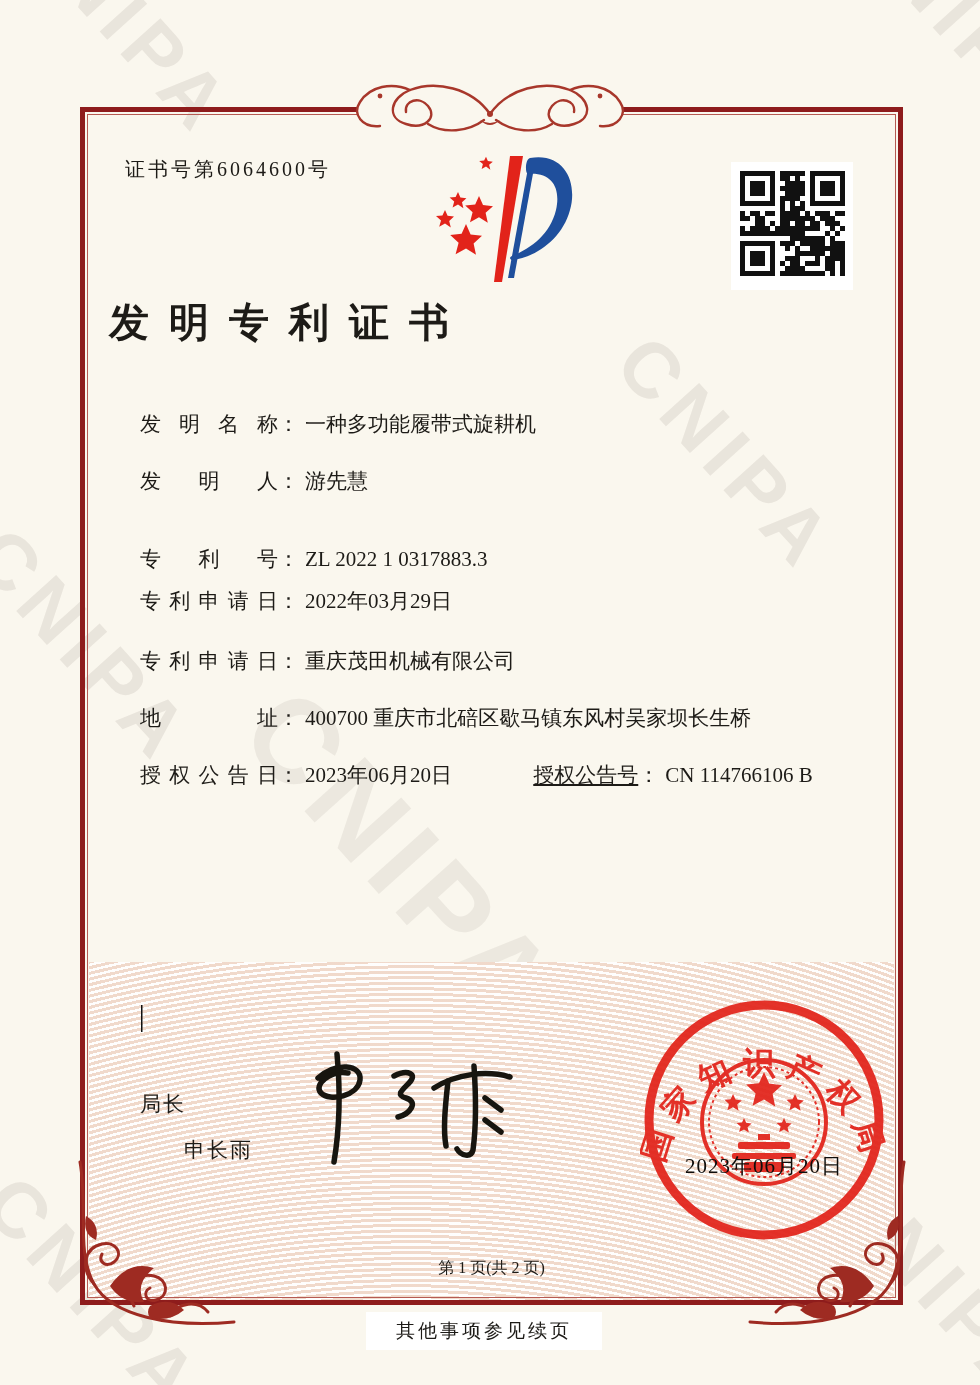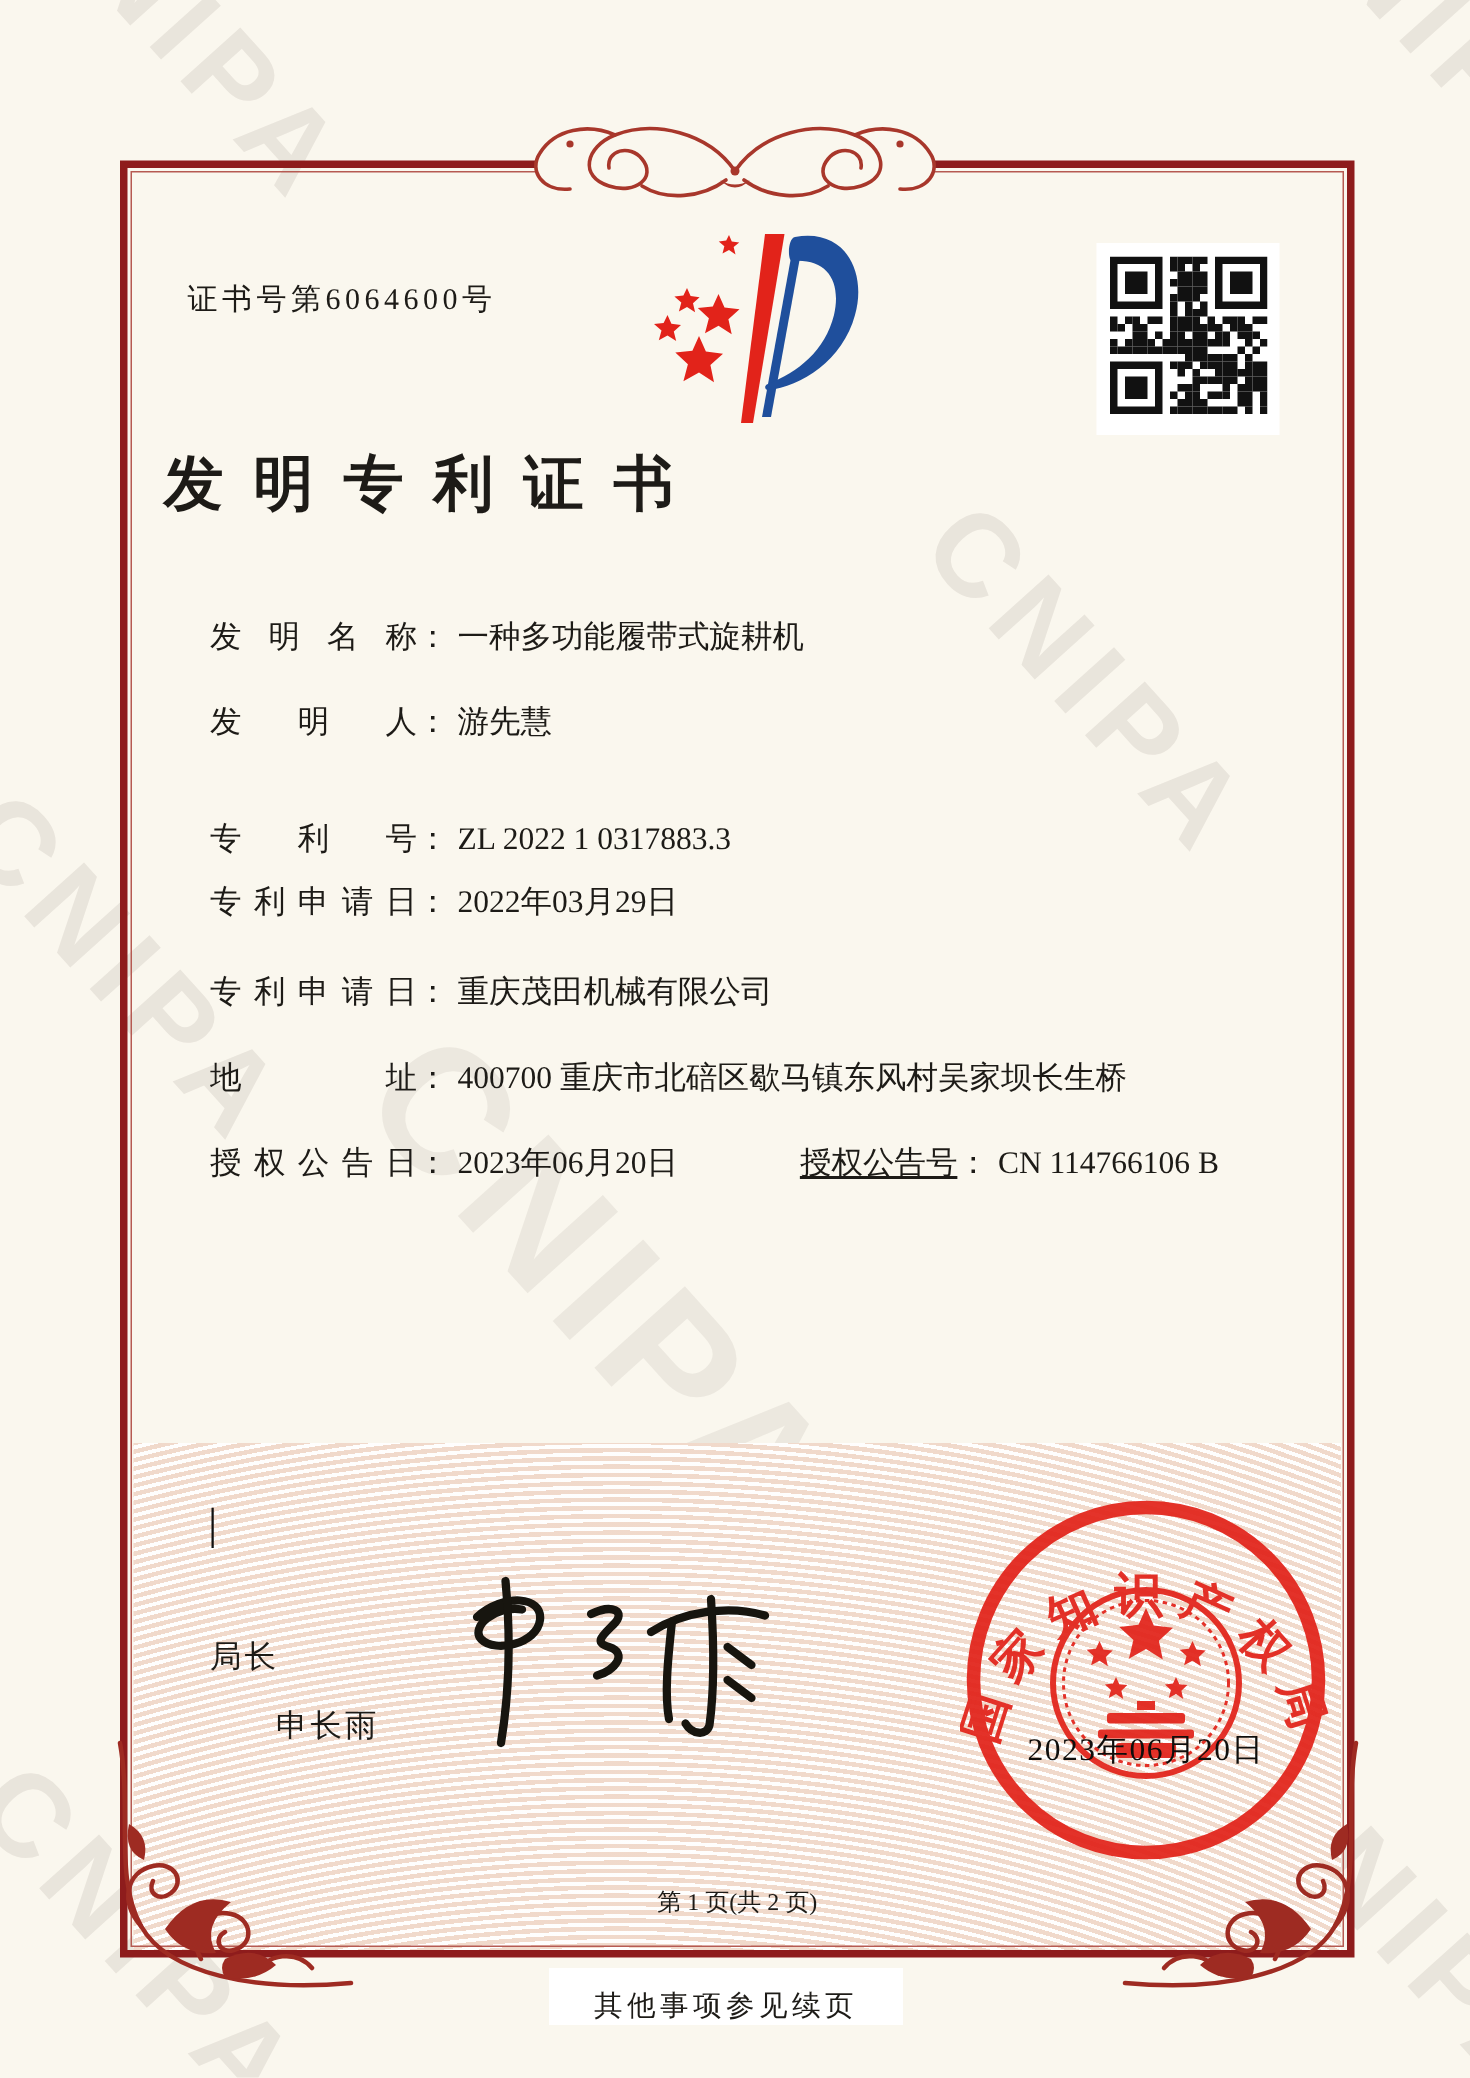--- a/index.html
+++ b/index.html
@@ -14,37 +14,37 @@
   
   .frame{position:absolute;left:80px;top:107px;width:813px;height:1188px;
          border:5px solid #8e1c1c;z-index:2;}
   .frame::after{content:"";position:absolute;inset:2px;border:1.5px solid #b65a52;}
   
   .band{position:absolute;left:89px;top:962px;width:805px;height:341px;z-index:1;
         background-color:#f6e7db;
         background-image:repeating-radial-gradient(circle at 40% 380%,
           rgba(255,255,255,0.95) 0 2.5px, rgba(236,206,190,0.55) 2.5px 5.5px);}
   
-  .cert-no{left:125px;top:186px;font-size:20px;letter-spacing:3px;}
+  .cert-no{left:125px;top:156px;font-size:20px;letter-spacing:3px;}
   .title{left:89px;top:295px;width:805px;font-size:40px;font-weight:700;
          letter-spacing:20px;text-indent:20px;z-index:3;}
   .row{position:absolute;left:140px;font-size:21px;white-space:nowrap;z-index:3;}
   .f-label{display:inline-block;width:138px;text-align:justify;text-align-last:justify;vertical-align:top;}
   .f-label2{display:inline-block;vertical-align:top;text-decoration:underline;}
   .f-colon{display:inline-block;margin-right:6px;}
   .paras{position:absolute;left:140px;top:804px;width:704px;z-index:3;
          font-size:19.5px;line-height:1.74;}
   .paras p{margin:0 0 10px 0;text-indent:2em;text-align:justify;}
   .officer{position:absolute;left:140px;z-index:3;font-family:"Liberation Sans","DejaVu Sans",sans-serif;
            font-size:21px;letter-spacing:2px;}
   .seal-date{position:absolute;left:664px;top:1152px;width:200px;text-align:center;z-index:6;
              font-size:21px;letter-spacing:1px;color:#0f0e0c;}
   .page-no{position:absolute;left:89px;top:1258px;width:805px;text-align:center;z-index:3;font-size:16px;}
   .cont-strip{position:absolute;left:366px;top:1312px;width:236px;height:38px;z-index:3;
-              background:#ffffff;display:flex;align-items:flex-end;justify-content:center;
+              background:#ffffff;display:flex;align-items:center;justify-content:center;
               font-size:19px;letter-spacing:3px;}
   
   .logo{left:424px;top:148px;z-index:3;}
   .qr-box{left:731px;top:162px;width:122px;height:128px;background:#ffffff;z-index:3;
           display:flex;align-items:flex-start;justify-content:center;padding-top:9px;box-sizing:border-box;}
   .barcode{left:140px;top:1005px;z-index:3;}
   .sig{left:288px;top:1048px;z-index:3;}
   .seal{left:640px;top:996px;z-index:5;}
   .orn-top{left:340px;top:74px;z-index:4;}
   .orn-bl{left:50px;top:1156px;z-index:4;}

